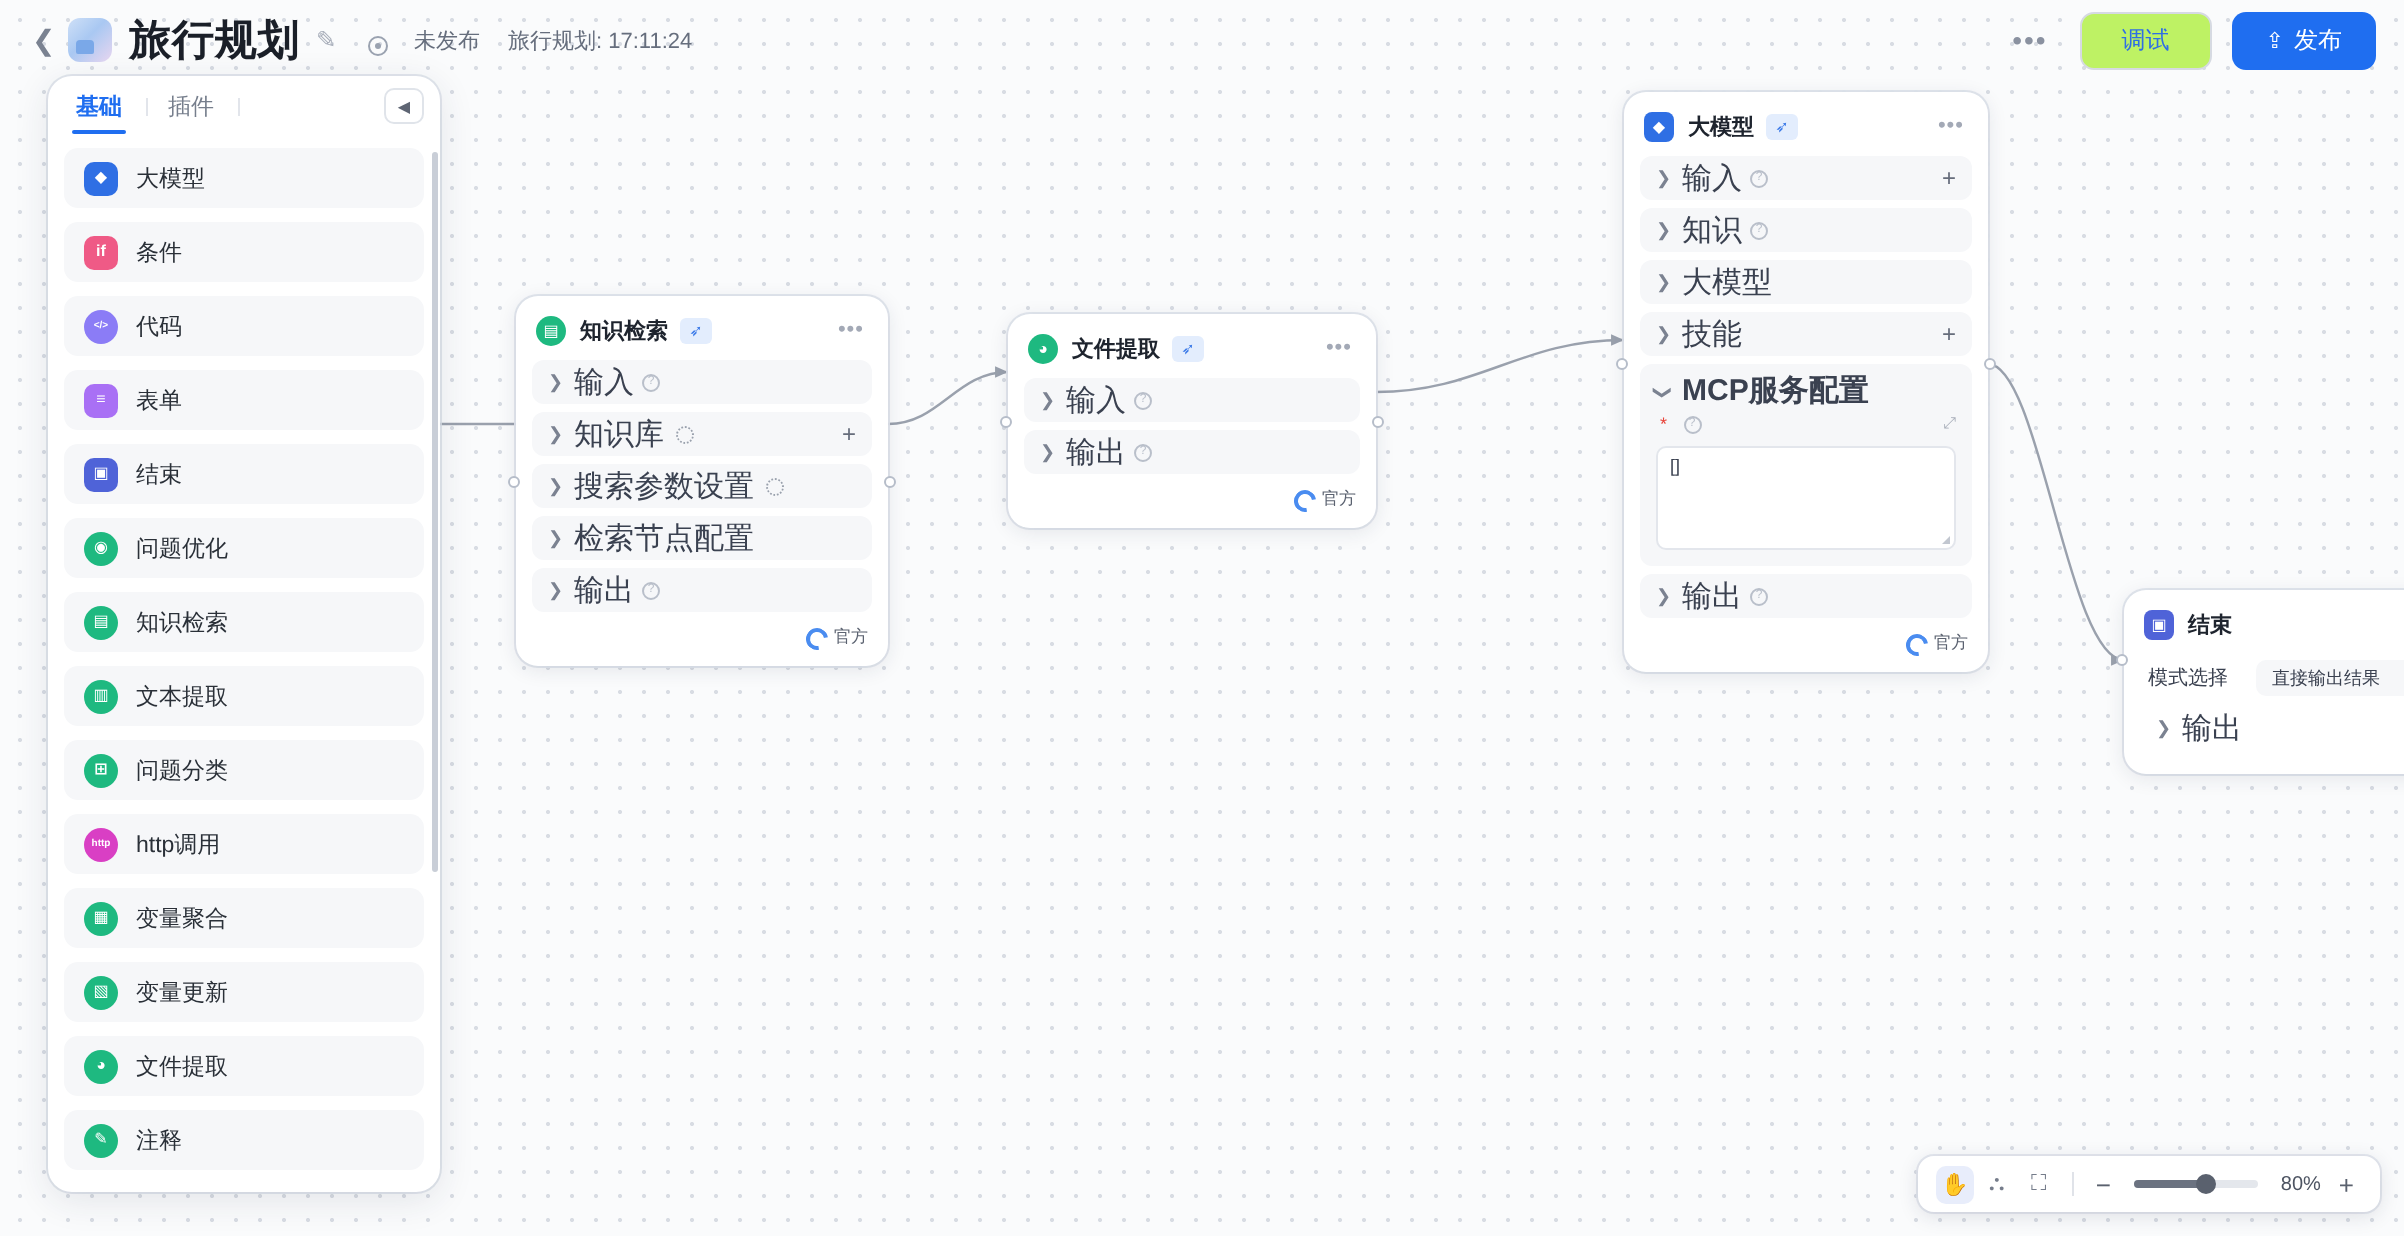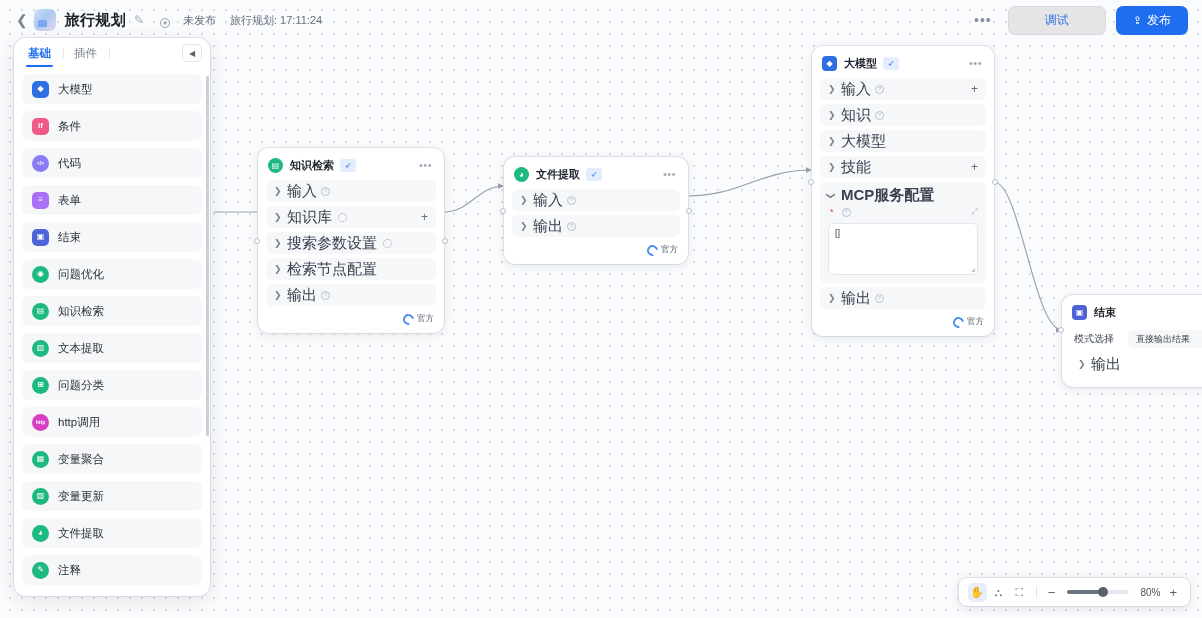--- a/index.html
+++ b/index.html
@@ -35,55 +35,55 @@
   }
   .tb-logo {
     width: 22px; height: 22px; border-radius: 6px; margin-right: 9px;
     background: linear-gradient(135deg,#cfe0f7 0%,#a9c8f2 45%,#e8d6f0 100%);
     position: relative; overflow: hidden; flex: none;
   }
   .tb-logo::after{
     content:""; position:absolute; left:4px; bottom:4px; width:9px; height:7px;
     background:#7aa8e8; border-radius:2px 2px 1px 1px;
   }
-  .tb-title { font-size: 15px; font-weight: 700; color: #1a1f28; letter-spacing: .3px; }
+  .tb-title { font-size: 21px; font-weight: 700; color: #1a1f28; letter-spacing: .3px; }
   .tb-edit { margin-left: 8px; color: #a8aeba; font-size: 12px; cursor: pointer; }
   .tb-status {
     margin-left: 16px; display: flex; align-items: flex-end; gap: 13px;
     font-size: 11px; color: #666e7d;
   }
   .dot-ring {
     width: 10px; height: 10px; border-radius: 50%;
     border: 1.6px solid #9aa2b0; position: relative; flex: none;
   }
   .dot-ring::after{
     content:""; position:absolute; left:50%; top:50%; transform:translate(-50%,-50%);
     width:3px;height:3px;border-radius:50%;background:#9aa2b0;
   }
   .tb-save { margin-left: 14px; font-size: 11px; color: #666e7d; white-space: nowrap; }
   .tb-right { margin-left: auto; display: flex; align-items: center; gap: 10px; }
   .tb-more {
     color: #8a91a0; font-size: 14px; letter-spacing: 1px; padding: 2px 6px;
     cursor: pointer; line-height: 1;
   }
   .btn-debug {
-    background: #e5e5e5; border: 1px solid #d6dae2; border-radius: 7px;
-    font-size: 12px; color: #2f6fe4; padding: 5px 36px; cursor: pointer;
+    background: #bef264; border: 1px solid #d6dae2; border-radius: 7px;
+    font-size: 12px; color: #2f6fe4; padding: 5px 20px; cursor: pointer;
     font-family: inherit;
   }
   .btn-publish {
     background: #1f6ef0; border: none; border-radius: 7px; color: #fff;
     font-size: 12px; padding: 6px 17px; cursor: pointer; font-family: inherit;
     display: flex; align-items: center; gap: 5px;
   }
   .up-ic { font-size: 11px; }
 
   
   #palette {
-    position: absolute; left: 14px; top: 38px; width: 196px; height: 558px;
+    position: absolute; left: 24px; top: 38px; width: 196px; height: 558px;
     background: #fff; border-radius: 12px;
     box-shadow: 0 4px 18px rgba(35,45,70,.11), 0 0 0 1px rgba(220,225,233,.8);
     z-index: 30; overflow: hidden; display: flex; flex-direction: column;
   }
   .pal-head {
     display: flex; align-items: center; height: 30px;
     padding: 0 8px 0 12px; flex: none; position: relative;
   }
   .pal-tab {
     font-size: 11.5px; color: #767e8c; padding: 4px 2px; margin-right: 2px;

